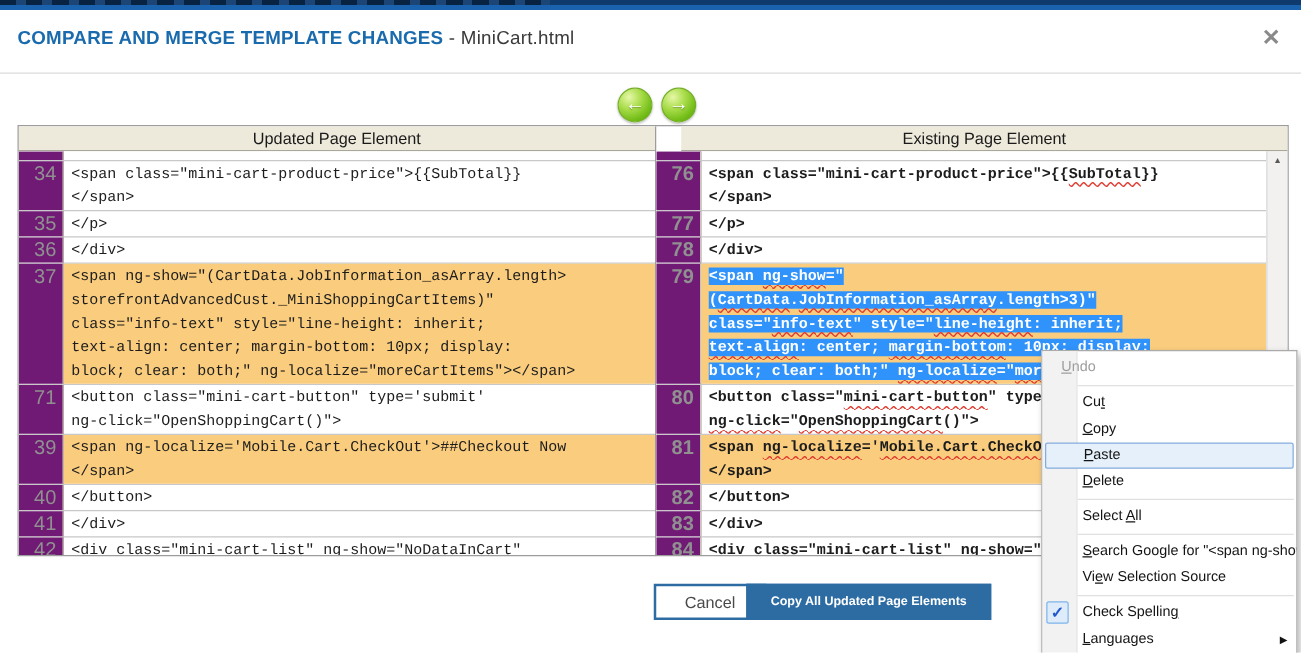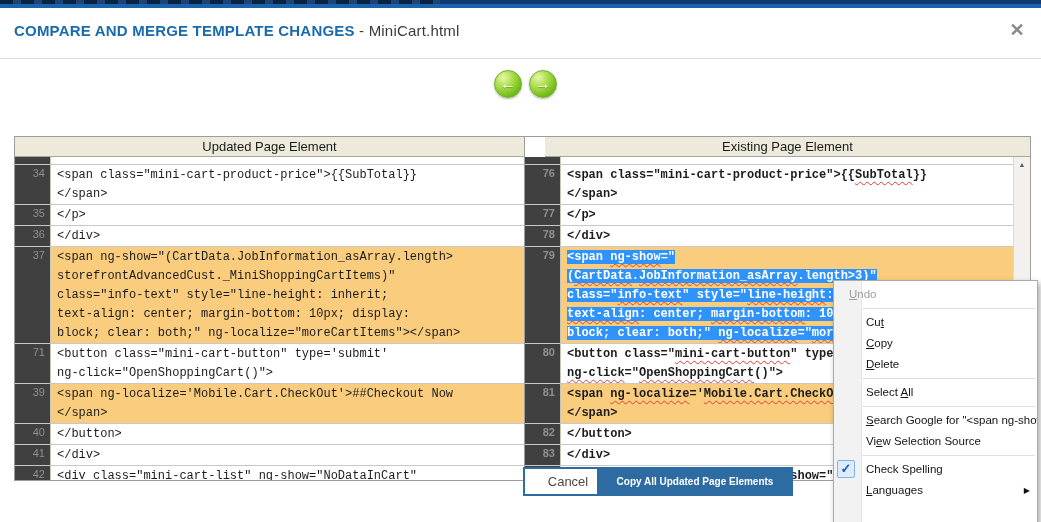--- a/index.html
+++ b/index.html
@@ -22,31 +22,31 @@
   .close-btn{position:absolute;right:13px;top:11px;width:22px;height:22px;border:none;background:none;
     color:#8a8a8a;font-size:18px;font-weight:700;line-height:22px;text-align:center;padding:0;cursor:pointer;}
   
   .nav-arrows{position:absolute;left:494px;top:70px;display:flex;gap:7px;}
   .nav-circle{width:28px;height:28px;border-radius:50%;border:1px solid #74ad27;cursor:pointer;padding:0;
     background:radial-gradient(circle at 32% 26%,#e6f7a8 0%,#a8dc49 38%,#71bc17 72%,#58a30b 100%);
     box-shadow:0 1px 2px rgba(0,0,0,.3);color:#fff;font-size:16px;font-weight:900;line-height:26px;text-align:center;
     text-shadow:0 1px 1px rgba(0,0,0,.35);}
   
   .panels{position:absolute;left:14px;top:100px;width:1017px;height:345px;
-    border:1px solid #9c9c9c;box-sizing:border-box;background:#fff;overflow:hidden;display:flex;margin-top:36px;}
+    border:1px solid #9c9c9c;box-sizing:border-box;background:#fff;overflow:hidden;display:flex;}
   .panel{position:relative;height:100%;box-sizing:border-box;}
   .panel.left{width:510px;border-right:1px solid #9c9c9c;}
   .panel.right{width:505px;padding-left:20px;}
   .phead{height:19px;line-height:19px;text-align:center;background:#edeadb;border-bottom:1px solid #a9a69a;
     font-size:13px;color:#1a1a1a;}
   .pbody{position:absolute;left:0;top:20px;right:0;bottom:0;overflow:hidden;background:#fff;}
   .panel.right .pbody{right:17px;font-weight:bold;}
   .row{display:flex;border-bottom:1px solid #c8c8c8;}
-  .gut{width:36px;box-sizing:border-box;flex:none;background:#404040;border-right:1px solid #c8c5b2;
-    text-align:right;padding:2px 5px 0 0;font-size:11px;color:#909090;}
+  .gut{width:36px;box-sizing:border-box;flex:none;background:#701a75;border-right:1px solid #c8c5b2;
+    text-align:right;padding:2px 5px 0 0;font-size:16px;color:#909090;}
   .code{flex:1;padding:1px 0 0 6px;font-family:"Liberation Mono","DejaVu Sans Mono",monospace;
     font-size:12px;color:#1c1c1c;overflow:hidden;}
   .ln{height:19px;line-height:19px;white-space:pre;}
   .row.hl .code{background:#facd7e;}
   .row.partial{height:7px;overflow:hidden;}
   .row.partial .ln{margin-top:-13px;}
   .sel{background:#3093fb;color:#fff;}
   .sq{text-decoration:underline;text-decoration-style:wavy;text-decoration-color:#e03c31;
     text-decoration-thickness:1px;text-underline-offset:3px;}
   
@@ -242,20 +242,21 @@
 
 <button class="btn-cancel">Cancel</button>
 <button class="btn-primary">Copy All Updated Page Elements</button>
 
 <div class="cmenu">
   <div class="gutterstrip"></div>
 <div class="mi disabled"><u>U</u>ndo</div>
     <div class="msep"></div>
     <div class="mi">Cu<u>t</u></div>
     <div class="mi"><u>C</u>opy</div>
+    <div class="mi highlighted"><u>P</u>aste</div>
     <div class="mi"><u>D</u>elete</div>
     <div class="msep"></div>
     <div class="mi">Select <u>A</u>ll</div>
     <div class="msep"></div>
     <div class="mi"><u>S</u>earch Google for "&lt;span ng-show="..."</div>
     <div class="mi">Vi<u>e</u>w Selection Source</div>
     <div class="msep"></div>
     <div class="mi">Check Spellin<u>g</u><span class="checkbox">✓</span></div>
     <div class="mi"><u>L</u>anguages<span class="subarrow">▶</span></div>
   </div>

